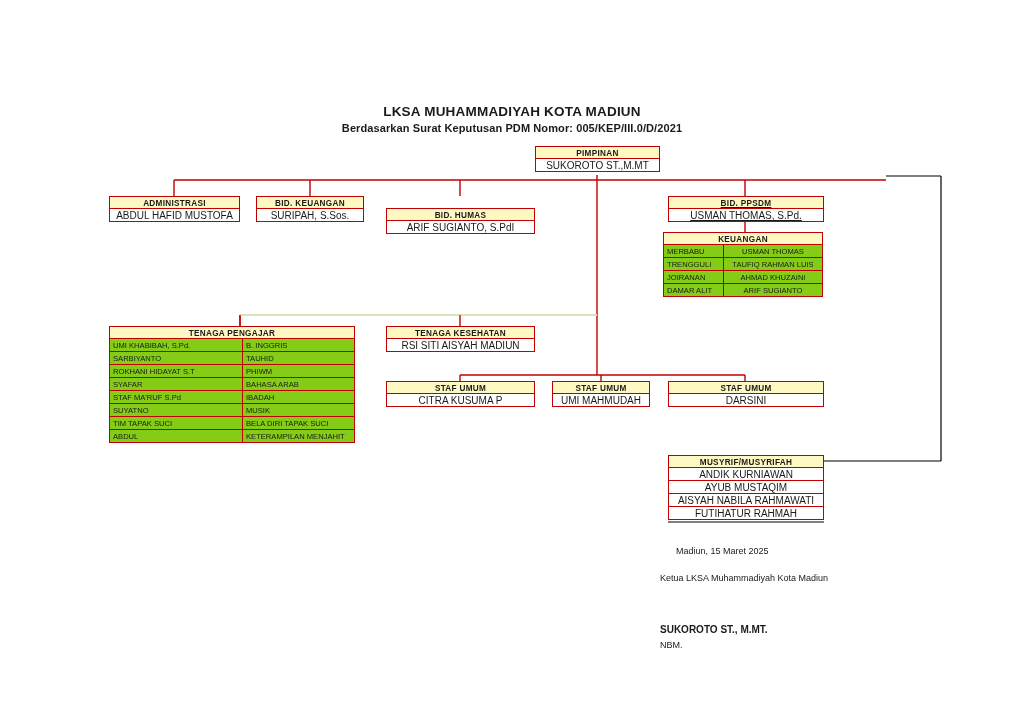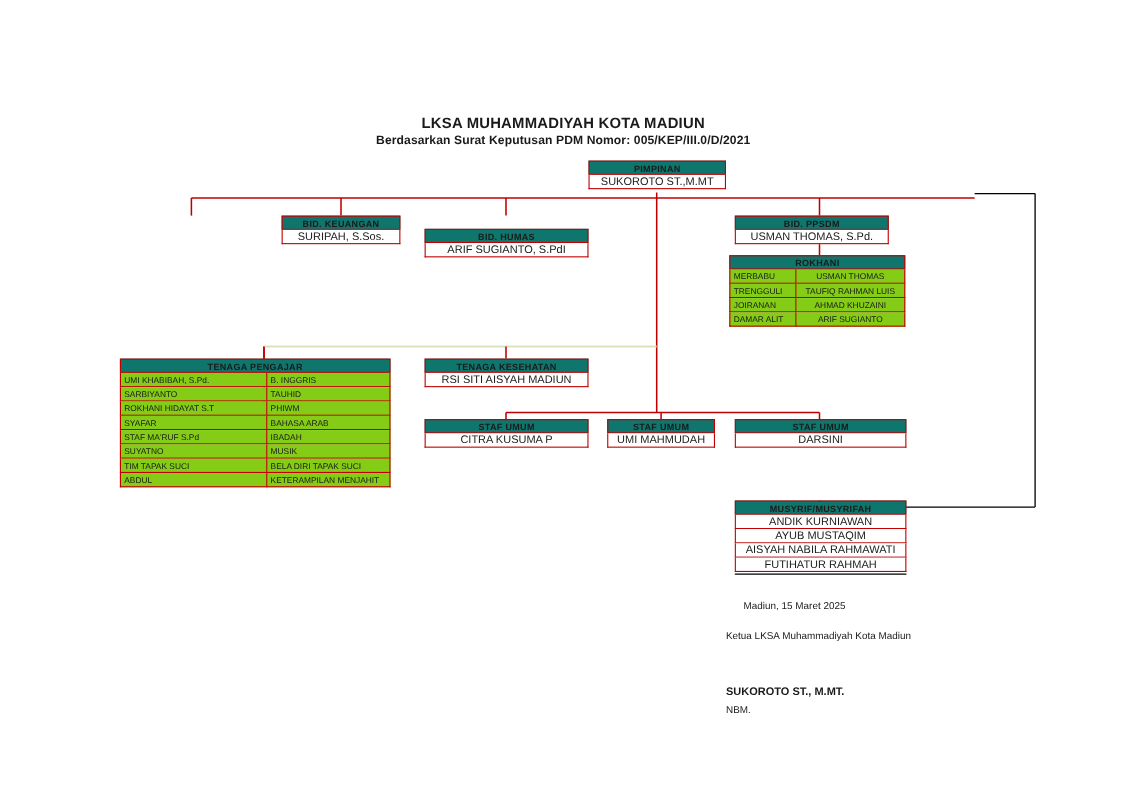--- a/index.html
+++ b/index.html
@@ -20,21 +20,21 @@
     text-align: center; font-size: 13.5px; font-weight: bold; letter-spacing: .2px;
   }
   .title2 {
     position: absolute; left: 0; top: 122px; width: 1024px;
     text-align: center; font-size: 11px; font-weight: bold; letter-spacing: .1px;
   }
 
   
   .box { position: absolute; }
   .hdr {
-    background: #0f766e;
+    background: #fef9c3;
     border: 1px solid #c00000;
     text-align: center;
     font-size: 8.2px;
     font-weight: bold;
     letter-spacing: .3px;
     line-height: 11px;
     padding: 1px 0 1px;
     height: 13px;
   }
   .cell {
@@ -116,38 +116,42 @@
   </svg>
 
   <div class="title1">LKSA MUHAMMADIYAH KOTA MADIUN</div>
   <div class="title2">Berdasarkan Surat Keputusan PDM  Nomor: 005/KEP/III.0/D/2021</div>
 
   <div class="box" style="left:535px; top:146px; width:125px;">
     <div class="hdr">PIMPINAN</div>
     <div class="cell">SUKOROTO ST.,M.MT</div>
   </div>
 
+  <div class="box" style="left:109px; top:196px; width:131px;">
+    <div class="hdr">ADMINISTRASI</div>
+    <div class="cell">ABDUL HAFID MUSTOFA</div>
+  </div>
 
   <div class="box" style="left:256px; top:196px; width:108px;">
     <div class="hdr">BID. KEUANGAN</div>
     <div class="cell">SURIPAH, S.Sos.</div>
   </div>
 
   <div class="box" style="left:386px; top:208px; width:149px;">
     <div class="hdr">BID. HUMAS</div>
     <div class="cell">ARIF SUGIANTO, S.PdI</div>
   </div>
 
-  <div class="box" style="left:668px; top:196px; width:140px;">
+  <div class="box" style="left:668px; top:196px; width:156px;text-decoration:underline;">
     <div class="hdr">BID. PPSDM</div>
     <div class="cell">USMAN THOMAS, S.Pd.</div>
   </div>
 
   <div class="box" style="left:663px; top:232px; width:160px;">
-    <div class="hdr">ROKHANI</div>
+    <div class="hdr">KEUANGAN</div>
     <div class="two">
       <div style="width:60px">MERBABU</div>
       <div style="width:100px" class="ctr">USMAN THOMAS</div>
     </div>
     <div class="two">
       <div style="width:60px">TRENGGULI</div>
       <div style="width:100px" class="ctr">TAUFIQ RAHMAN LUIS</div>
     </div>
     <div class="two">
       <div style="width:60px">JOIRANAN</div>

